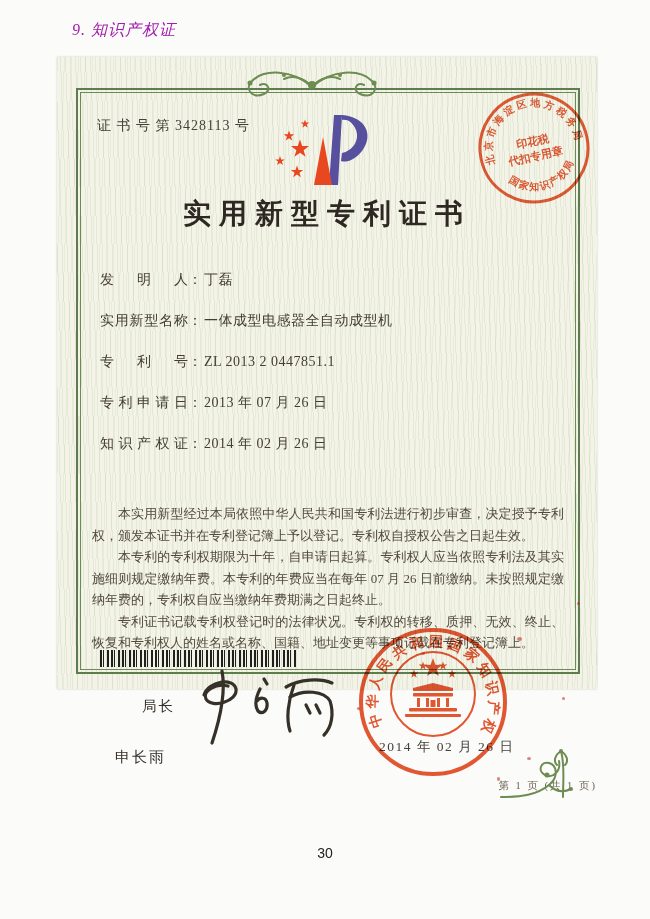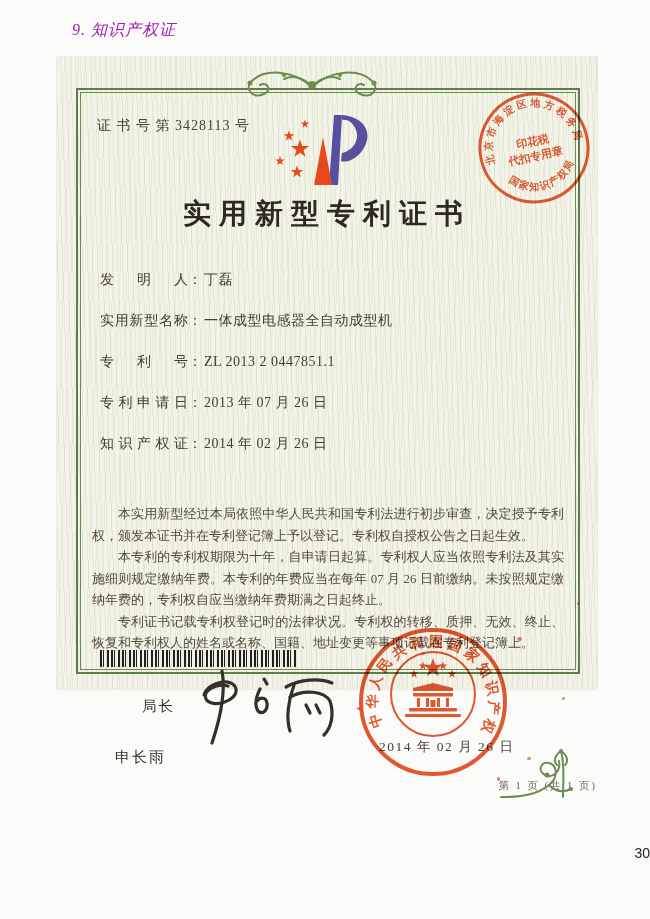--- a/index.html
+++ b/index.html
@@ -5,21 +5,21 @@
   html,body{margin:0;padding:0;}
   body{
     width:650px;height:919px;position:relative;background:#fbfbf9;
     font-family:"Liberation Serif","DejaVu Serif",serif;color:#3b362e;
     overflow:hidden;
   }
   .abs{position:absolute;}
 
   
   .section-label{left:72px;top:20px;font-size:16px;color:#a21caf;letter-spacing:1px;font-style:italic;}
-  .page-number{left:0;right:0;top:845px;text-align:right;font-size:14px;
+  .page-number{left:0;right:0;top:845px;text-align:center;font-size:14px;
     font-family:"Liberation Sans","DejaVu Sans",sans-serif;color:#222;}
 
   
   .paper{
     left:57px;top:57px;width:540px;height:632px;
     background-color:#f4f3e7;
     background-image:
       repeating-linear-gradient(88deg, rgba(148,174,128,.16) 0 1px, rgba(0,0,0,0) 1px 5px),
       repeating-linear-gradient(92deg, rgba(148,174,128,.12) 0 1px, rgba(0,0,0,0) 1px 7px);
     box-shadow:0 0 2px rgba(120,120,100,.35);

